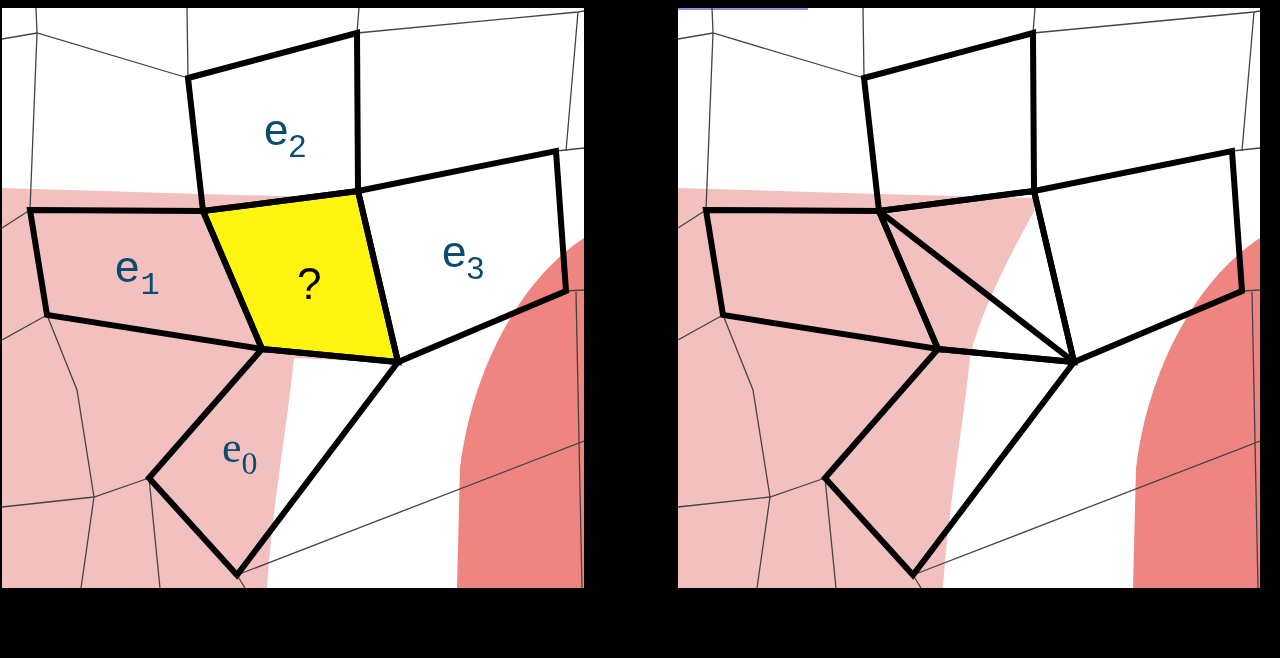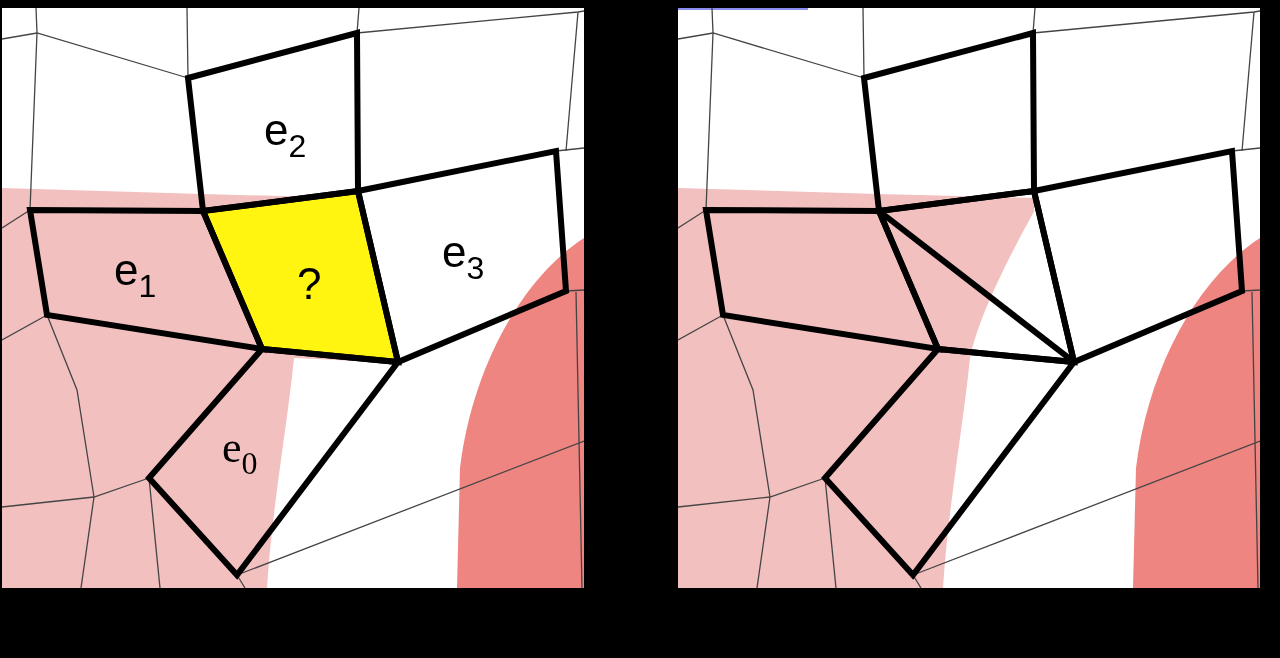--- a/index.html
+++ b/index.html
@@ -1,21 +1,21 @@
 <!DOCTYPE html>
 <html><head>
 <meta charset="utf-8">
 <style>
   html, body { margin:0; padding:0; background:#000; }
   body { width:1280px; height:658px; position:relative; overflow:hidden; font-family:"Liberation Sans", sans-serif; }
   .panel { position:absolute; top:8px; width:582px; height:580px; background:#fff; overflow:hidden; }
   #panel-left { left:2px; }
   #panel-right { left:678px; }
   .panel svg { position:absolute; left:0; top:0; width:582px; height:580px; }
-  .label { position:absolute; font-size:44px; color:#000000; line-height:1; white-space:nowrap; }
+  .label { position:absolute; font-size:44px; color:#0c4a6e; line-height:1; white-space:nowrap; }
   .label sub { font-size:32px; vertical-align:-12px; }
   .qmark { position:absolute; font-size:44px; color:#000; line-height:1; }
   .topline { position:absolute; left:0; top:0; width:130px; height:2px; background:#8a8cf0; }
 </style>
 </head>
 <body>
 
 <div id="panel-left" class="panel">
   <svg viewBox="0 0 582 580">
 
@@ -47,21 +47,21 @@
 
     <g stroke="#000" stroke-width="6" fill="none" stroke-linejoin="miter">
       <path d="M186,70 L355,25 L356,183 L201,203 Z"></path>
       <path d="M28,202 L201,203 L260,341 L45,307 Z"></path>
       <path d="M201,203 L356,183 L396,354 L260,341 Z"></path>
       <path d="M356,183 L554,143 L564,283 L396,354 Z"></path>
       <path d="M260,341 L396,354 L235,567 L147,470 Z"></path>
     </g>
   </svg>
   <div class="label" style="left:262px;top:100px;"><span>e</span><sub>2</sub></div>
-  <div class="label" style="left:112px;top:240px;"><span>e</span><sub>1</sub></div>
+  <div class="label" style="left:112px;top:240px;font-family:Liberation Mono, monospace;"><span>e</span><sub>1</sub></div>
   <div class="label" style="left:440px;top:222px;"><span>e</span><sub>3</sub></div>
   <div class="label" style="left:220px;top:418px;font-family:Liberation Serif, serif;"><span>e</span><sub>0</sub></div>
   <div class="qmark" style="left:295px;top:254px;">?</div>
 </div>
 
 <div id="panel-right" class="panel">
   <div class="topline"></div>
   <svg viewBox="0 0 582 580">
     <path d="M0,180 L200,186 L356,190 L356,580 L0,580 Z" fill="#f3c0c0"></path>
     <path d="M358,200 C330,250 300,310 292,350 C285,420 270,500 265,580 L455,580 C458,470 480,360 540,280 L560,250 L582,230 L582,0 L356,190 Z" fill="#ffffff"></path>

